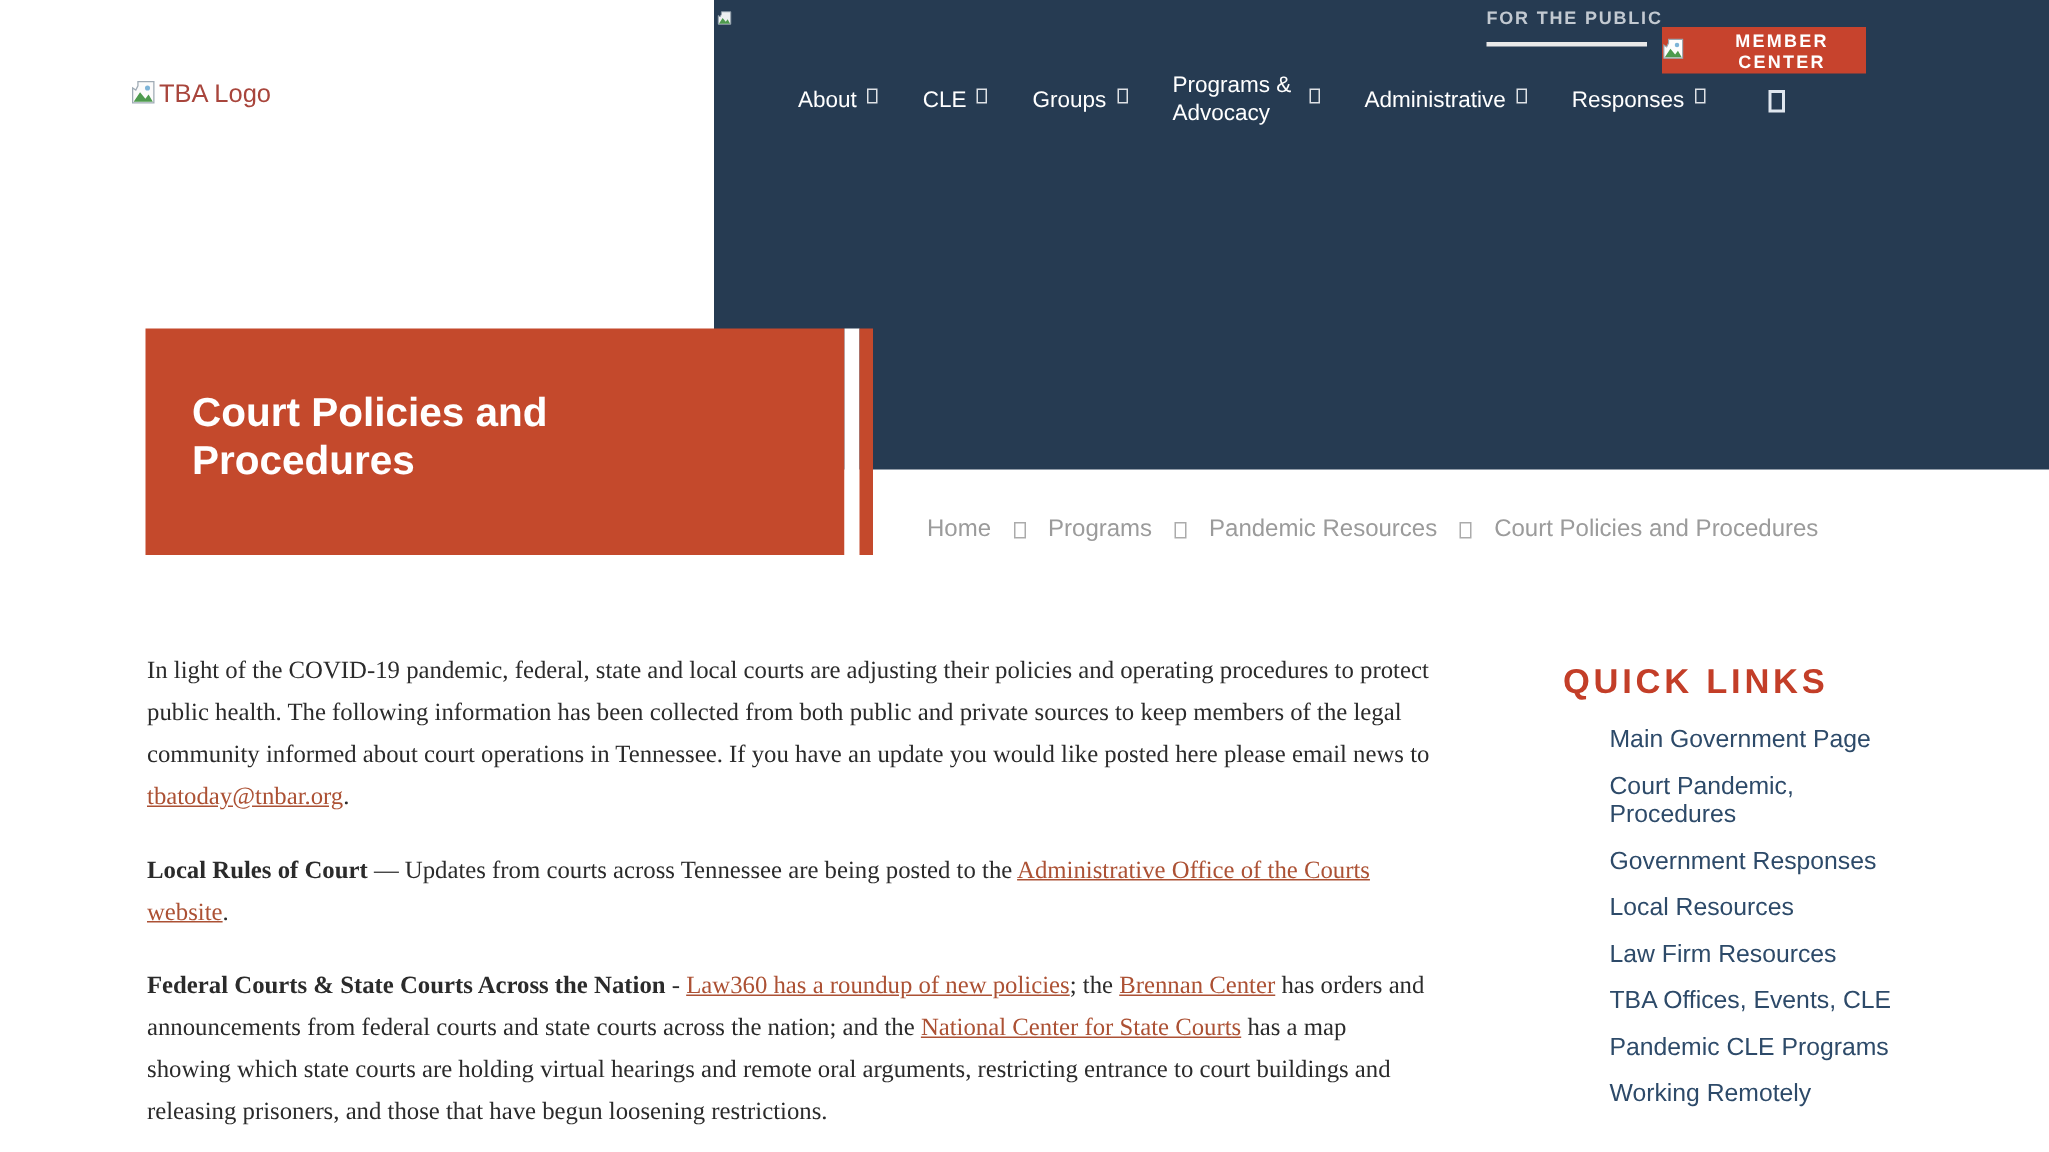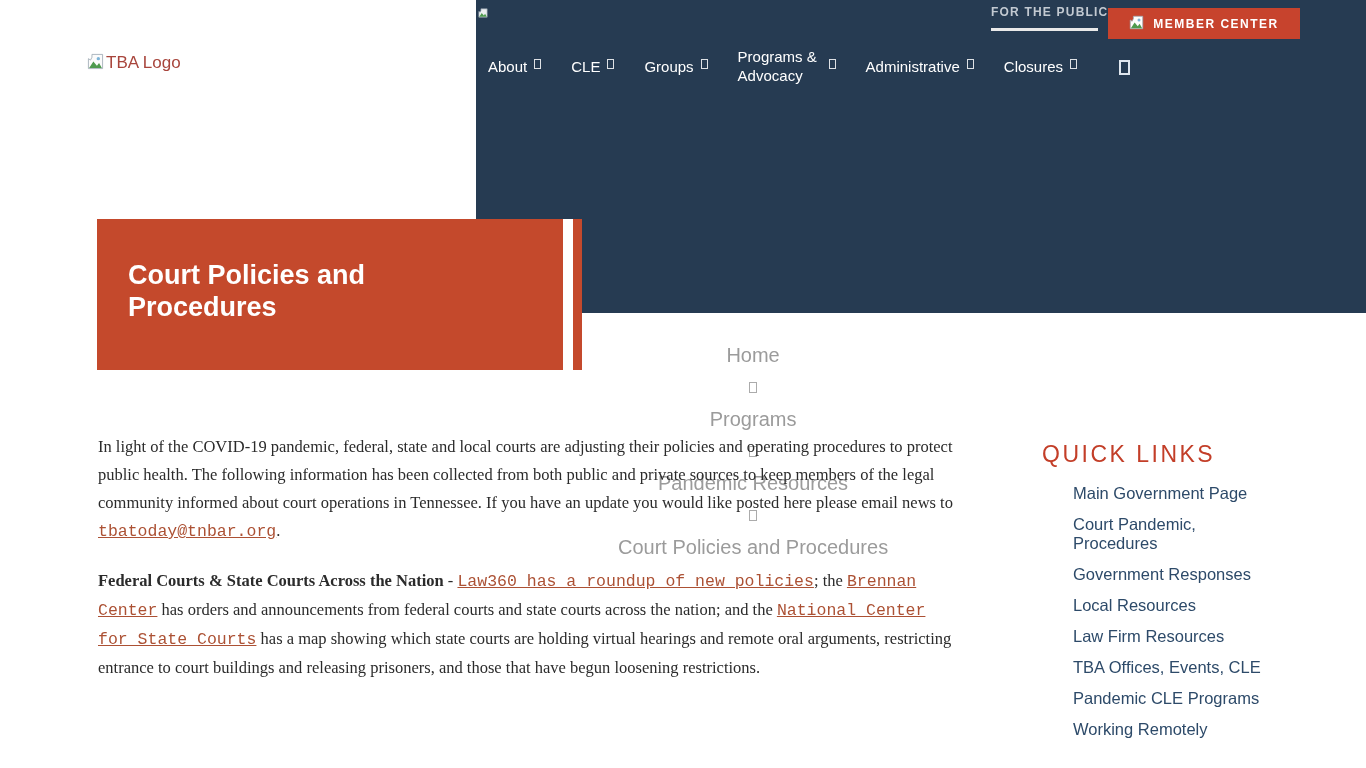--- a/index.html
+++ b/index.html
@@ -7,26 +7,26 @@
               font-family:"Liberation Sans", sans-serif; }
   .abs { position:absolute; }
 
   
   .navy-block { left:476px; top:0; width:890px; height:313px; background:#263B52; }
   .corner-broken { left:478px; top:4px; }
 
   .for-public { left:991px; top:5px; color:#C2C9D1; font-size:12px; font-weight:bold;
                 letter-spacing:1.2px; cursor:pointer; }
   .for-public .underline { margin-top:9px; height:3px; width:107px; background:#E9E9E9; }
-  .member-btn { left:1108px; top:8px; width:192px; height:31px; background:#C7432D;
+  .member-btn { left:1108px; top:18px; width:136px; height:31px; background:#C7432D;
                 color:#fff; font-size:12px; font-weight:bold; letter-spacing:1.5px;
                 display:flex; align-items:center; justify-content:center; gap:9px;
-                cursor:pointer; }
+                cursor:pointer;text-align:center; }
 
-  .main-nav { left:488px; top:40px; width:760px; height:54px; display:flex;
+  .main-nav { left:532px; top:40px; width:760px; height:54px; display:flex;
               align-items:center; gap:30px; color:#fff; font-size:15px; }
   .nav-item { display:flex; align-items:center; gap:7px; cursor:pointer; white-space:nowrap; }
   .nav-item .label { line-height:1.25; }
   .nav-item.two-line { white-space:normal; }
   .nav-item.two-line .label { width:84px; }
   .tofu { display:inline-block; width:7px; height:10px; border:1px solid rgba(255,255,255,.85);
           transform:translateY(-3px); }
   .search-btn { display:flex; align-items:center; cursor:pointer; margin-left:12px; }
   .search-tofu { display:inline-block; width:11px; height:15px; border:2px solid #DFE6EE; }
 
@@ -36,34 +36,34 @@
 
   
   .hero { left:97px; top:219px; width:466px; height:151px; background:#C4492C;
           padding:40px 0 0 31px; }
   .hero h1 { color:#fff; font-size:27px; font-weight:bold; line-height:32px; width:345px; }
   .hero-gap { left:563px; top:219px; width:10px; height:151px; background:#fff; }
   .hero-stripe { left:573px; top:219px; width:9px; height:151px; background:#C4492C; }
 
   
   .breadcrumb { left:618px; top:344px; display:flex; align-items:center; gap:15px;
-                color:#9B9B9B; font-size:20px;flex-direction:column; }
+                color:#9B9B9B; font-size:16px; }
   .bc-sep { display:inline-block; width:8px; height:11px; border:1px solid #ABABAB; }
   .breadcrumb .bc-link { cursor:pointer; }
 
   
   .content { left:98px; top:433px; width:857px; font-family:"Liberation Serif", serif;
              font-size:16.5px; line-height:28px; color:#2B2B2B; }
   .content p { margin-bottom:21px; }
   .content b { font-weight:bold; }
-  .content a { color:#AC5134; text-decoration:underline; cursor:pointer;font-family:Liberation Mono, monospace; }
+  .content a { color:#AC5134; text-decoration:underline; cursor:pointer; }
 
   
   .sidebar { left:1042px; top:441px; width:230px; }
-  .sidebar h2 { color:#C33E28; font-size:23px; font-weight:normal; letter-spacing:2.5px; }
+  .sidebar h2 { color:#C33E28; font-size:23px; font-weight:bold; letter-spacing:2.5px; }
   .sidebar ul { list-style:none; margin-top:16px; padding-left:31px; }
   .sidebar li { margin-bottom:12px; line-height:19px; }
   .sidebar a { color:#2D4A69; font-size:16.5px; text-decoration:none; cursor:pointer; }
 </style>
 </head>
 <body>
 
 <div class="abs navy-block"></div>
 
 <span class="abs corner-broken">
@@ -104,21 +104,21 @@
   </div>
   <div class="nav-item two-line">
     <span class="label">Programs &amp; Advocacy</span>
     <span class="tofu"></span>
   </div>
   <div class="nav-item">
     <span class="label">Administrative</span>
     <span class="tofu"></span>
   </div>
   <div class="nav-item">
-    <span class="label">Closures</span>
+    <span class="label">Responses</span>
     <span class="tofu"></span>
   </div>
   <div class="search-btn">
     <span class="search-tofu"></span>
   </div>
 </nav>
 
 <div class="abs logo">
   <span>
     <svg width="17" height="17" viewBox="0 0 24 24">
@@ -142,20 +142,21 @@
   <span class="bc-link">Programs</span>
   <span class="bc-sep"></span>
   <span class="bc-link">Pandemic Resources</span>
   <span class="bc-sep"></span>
   <span>Court Policies and Procedures</span>
 </div>
 
 <main class="abs content">
   <p><span>In light of the COVID-19 pandemic, federal, state and local courts are adjusting their policies and operating procedures to protect public health. The following information has been collected from both public and private sources to keep members of the legal community informed about court operations in Tennessee. If you have an update you would like posted here please email news to </span><a>tbatoday@tnbar.org</a><span>.</span></p>
 
+  <p><b>Local Rules of Court</b><span> — Updates from courts across Tennessee are being posted to the </span><a>Administrative Office of the Courts website</a><span>.</span></p>
 
   <p><b>Federal Courts &amp; State Courts Across the Nation</b><span> - </span><a>Law360 has a roundup of new policies</a><span>; the </span><a>Brennan Center</a><span> has orders and announcements from federal courts and state courts across the nation; and the </span><a>National Center for State Courts</a><span> has a map showing which state courts are holding virtual hearings and remote oral arguments, restricting entrance to court buildings and releasing prisoners, and those that have begun loosening restrictions.</span></p>
 
 </main>
 
 <aside class="abs sidebar">
   <h2>QUICK LINKS</h2>
   <ul>
     <li><a>Main Government Page</a></li>
     <li><a>Court Pandemic, Procedures</a></li>

